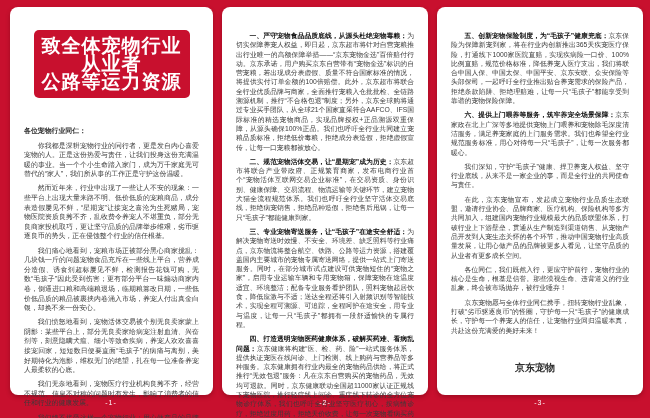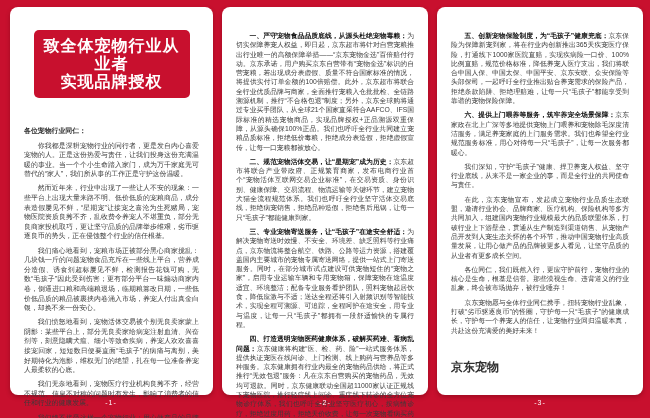--- a/index.html
+++ b/index.html
@@ -4,38 +4,38 @@
 <style>
   html,body{margin:0;padding:0;}
   body{width:650px;height:418px;overflow:hidden;font-family:"Liberation Sans","DejaVu Sans",sans-serif;}
   .poster{position:relative;width:650px;height:418px;background:#c8102e;}
   .panel{position:absolute;top:7px;height:388px;background:#ffffff;border-radius:8px;
          box-shadow:0 2px 4px rgba(80,0,10,0.35);box-sizing:border-box;padding:10px 14px 8px 14px;}
   .panel1{left:10px;width:203px;}
   .panel2{left:222px;width:206px;padding-top:24px;}
   .panel3{left:437px;width:206px;padding-top:24px;}
   .title-box{background:#c8102e;color:#ffffff;border-radius:5px;width:152px;margin:13px auto 28px auto;
-             padding:7px 2px;text-align:center;font-weight:bold;font-size:16px;line-height:18px;letter-spacing:1px;}
+             padding:7px 2px;text-align:center;font-weight:bold;font-size:19px;line-height:18px;letter-spacing:1px;}
   .greeting{font-size:6.9px;color:#2f2f2f;margin:0 0 5px 0;line-height:9.6px;font-weight:bold;}
   .para{font-size:6.9px;color:#3a3a3a;line-height:9.6px;text-align:justify;text-indent:2em;margin:0 0 4.5px 0;}
   .panel2 .para,.panel3 .para{font-size:6.8px;line-height:9.3px;margin:0 0 5px 0;}
   .lead{color:#111111;font-weight:bold;}
-  .sig{margin-top:26px;text-align:left;padding-right:10px;font-size:12px;color:#2f2f2f;line-height:13px;font-weight:bold;}
+  .sig{margin-top:26px;text-align:center;padding-right:10px;font-size:10px;color:#2f2f2f;line-height:13px;font-weight:bold;}
   .pageno{position:absolute;top:399px;width:40px;text-align:center;color:#ffffff;font-size:7px;letter-spacing:1px;}
   .pn1{left:91px;} .pn2{left:305px;} .pn3{left:520px;}
 </style>
 </head>
 <body>
 
 <div class="poster">
 
   <div class="panel panel1">
     <div class="title-box">
       <div>致全体宠物行业从业者</div>
-      <div>实现品牌授权</div>
+      <div>公路等运力资源</div>
     </div>
     <p class="greeting">各位宠物行业同仁：</p>
     <p class="para">你我都是深耕宠物行业的同行者，更是发自内心喜爱宠物的人。正是这份热爱与责任，让我们投身这份充满温暖的事业。当一个个小生命踏入家门，成为万千家庭无可替代的“家人”，我们所从事的工作正是守护这份温暖。</p>
     <p class="para">然而近年来，行业中出现了一些让人不安的现象：一些平台上出现大量来路不明、低价低质的宠粮商品，成分表造假屡见不鲜，“星期宠”让接宠之喜沦为生死赌局，宠物医院资质良莠不齐，乱收费令养宠人不堪重负，部分无良商家投机取巧，更让坚守品质的品牌举步维艰，劣币驱逐良币的势头，正在侵蚀整个行业的信任根基。</p>
     <p class="para">我们痛心地看到，宠粮市场正被部分黑心商家搅乱：几块钱一斤的问题宠物食品充斥在一些线上平台，营养成分造假、诱食剂超标屡见不鲜，检测报告花钱可购，无数“毛孩子”因此受到伤害；更有部分平台一味煽动商家内卷，倒逼进口粮和高端粮退场，临期粮篡改日期，一些低价低品质的粮品被裹挟内卷涌入市场，养宠人付出真金白银，却换不来一份安心。</p>
     <p class="para">我们愤怒地看到，宠物活体交易被个别无良卖家蒙上阴影：某些平台上，部分无良卖家给病宠注射血清、兴奋剂等，刻意隐瞒犬瘟、细小等致命疾病，养宠人欢欢喜喜接宠回家，短短数日便要直面“毛孩子”的病痛与离别，美好期待化为泡影，维权无门的绝望，扎在每一位准备养宠人最柔软的心底。</p>
     <p class="para">我们无奈地看到，宠物医疗行业机构良莠不齐，经营不规范、信息不对称的问题时有发生，影响了消费者的信任和行业的健康发展。</p>
     <p class="para">我们绝不接受这样一个宠物行业：用心做产品的品牌被低价伪劣竞品挤压得难以生存，认真做服务的商家被虚假宣传挤压得无法立足，踏踏实实的从业者得不到应有的回报，投机取巧的黑心商家和平台却攫取行业暴利，当诚信不敌套路、品质让位于低价，行业终将失去养宠人的信任，也让真正的从业者寒心。凡此种种乱象，践踏的是一条条鲜活的生命，毁掉的是行业的未来！</p>
   </div>
 

